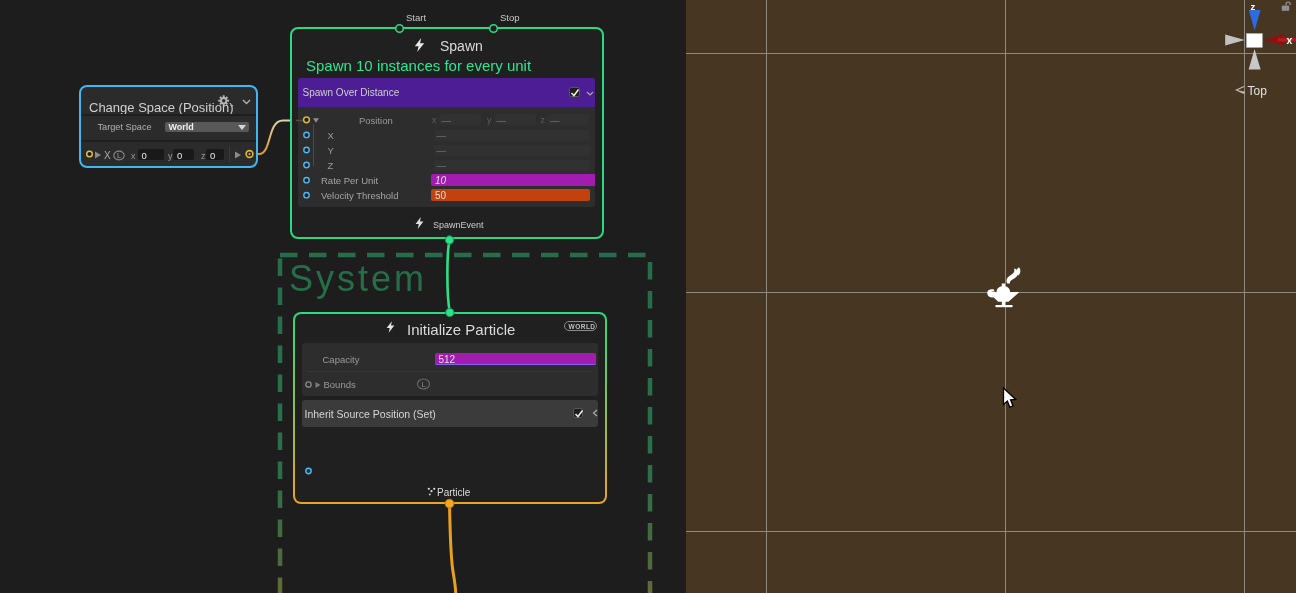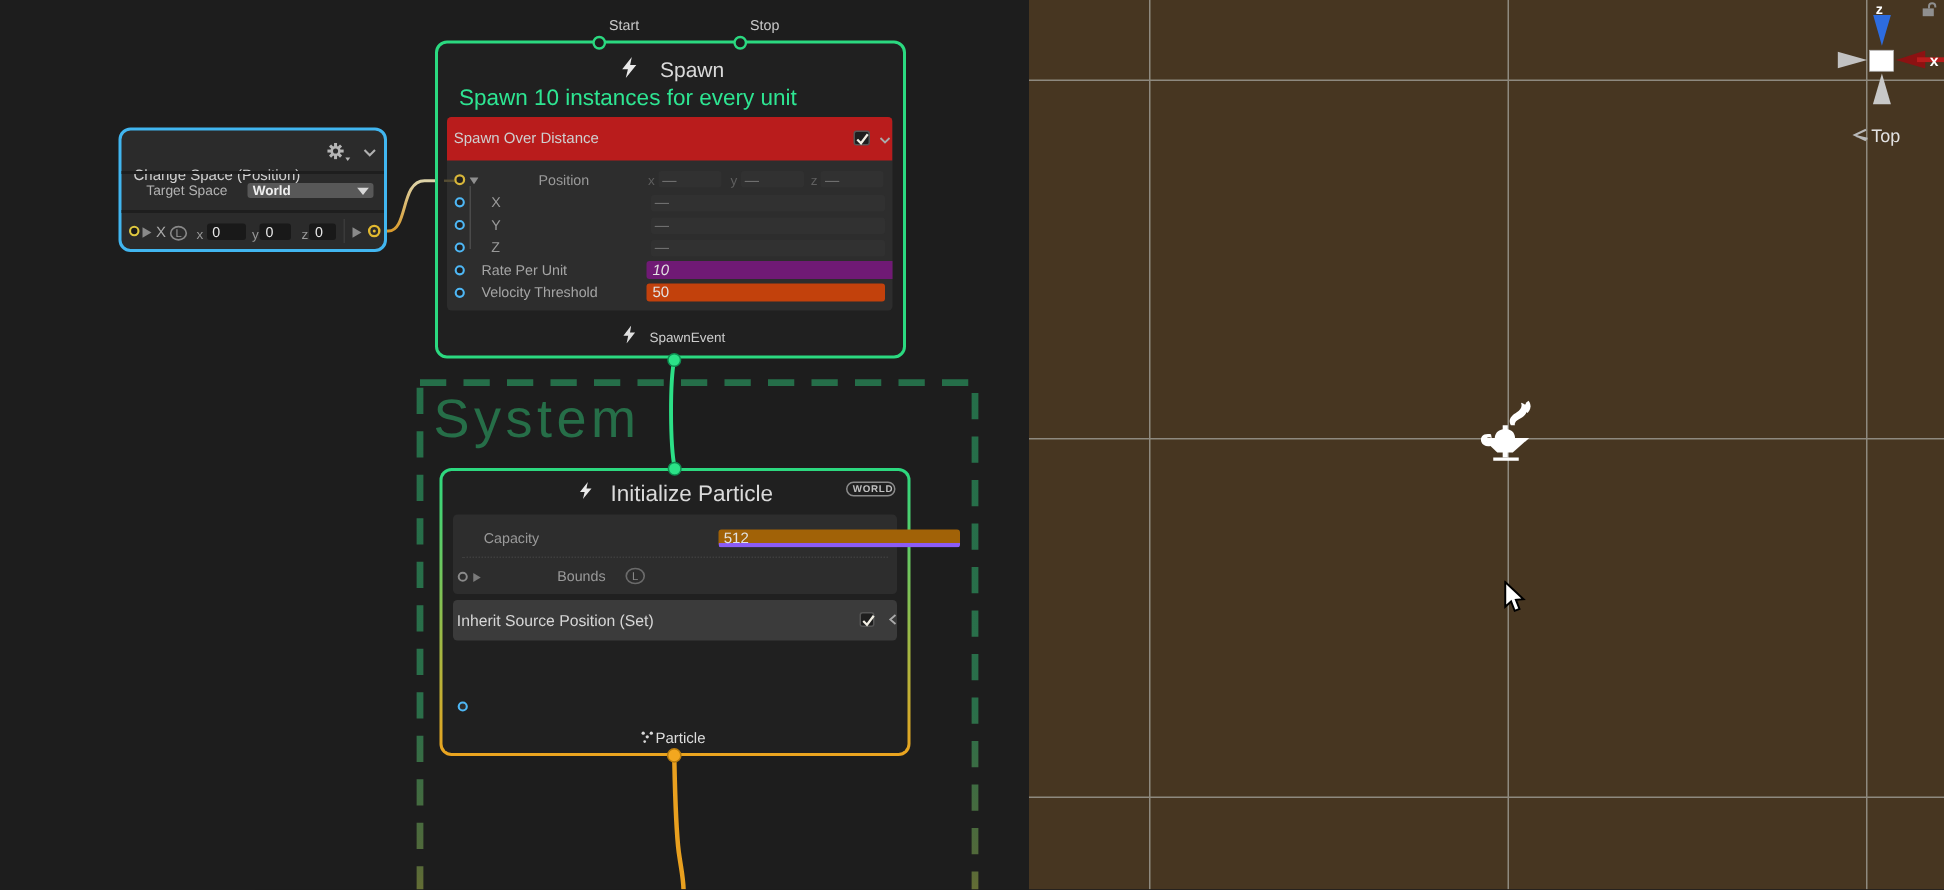--- a/index.html
+++ b/index.html
@@ -87,21 +87,21 @@
     <text x="289" y="291" font-size="36" letter-spacing="3" fill="#266e48" font-family="Liberation Sans">System</text>
 
     <path d="M252 154 L259 154 C272 154 267 120.5 283 120.5 L296 120.5" fill="none" stroke="url(#gy)" stroke-width="2"></path>
 
     <path d="M449.5 240 C446.6 254 446.6 296 449.8 312" fill="none" stroke="#2ce087" stroke-width="2.6"></path>
 
     <path d="M449.5 504 C450 530 450.5 552 452.5 568 C454.2 580 455.5 585 455.7 593" fill="none" stroke="#e9a01f" stroke-width="3"></path>
   </svg>
 
   <div class="abs" style="left:79px;top:85px;width:179px;height:83px;background:#2b2b2b;border:2px solid #41b6f0;border-radius:8px;">
-    <div class="lbl" style="left:8px;top:25px;font-size:10px;color:#d0d0d0;text-align:center;">Change Space (Position)</div>
+    <div class="lbl" style="left:8px;top:13px;font-size:13px;color:#d0d0d0;text-align:center;">Change Space (Position)</div>
 
     <svg class="abs" style="left:137px;top:8px;" width="16" height="13" viewBox="0 0 16 13">
       <g fill="#b5b5b5">
         <g transform="translate(5.7,5.7)">
           <circle r="3.4"></circle>
           <g>
               <rect x="-1" y="-5.4" width="2" height="10.8"></rect>
               <rect x="-5.4" y="-1" width="10.8" height="2"></rect>
             </g>
           <g transform="rotate(45)">
@@ -155,21 +155,21 @@
 
   <div class="abs" style="left:290px;top:27px;width:314px;height:212px;background:#202020;border:2px solid #2bd980;border-radius:8px;">
 
     <svg class="abs" style="left:122px;top:9px;" width="11" height="14" viewBox="0 0 11 14">
         <path d="M7.2 0 L0.8 8.2 L4.6 8.2 L3.2 14 L10.2 5.3 L6.1 5.3 Z" fill="#e8e8e8"></path>
       </svg>
     <div class="lbl" style="left:148px;top:8.5px;font-size:14px;color:#dadada;">Spawn</div>
     <div class="lbl" style="left:14px;top:28px;font-size:15px;color:#2ee592;">Spawn 10 instances for every unit</div>
 
     <div class="abs" style="left:5.5px;top:49px;width:297px;height:129px;background:#2d2d2d;border-radius:3px;overflow:hidden;">
-      <div class="abs" style="left:0;top:0;width:297px;height:29px;background:#b91c1c;">
+      <div class="abs" style="left:0;top:0;width:297px;height:29px;background:#4c1d95;">
         <div class="lbl" style="left:5px;top:9px;font-size:10px;color:#cfcfcf;">Spawn Over Distance</div>
         <div class="abs" style="left:271.5px;top:8.5px;width:10.5px;height:10.5px;background:#1e1e1e;border:1px solid #555;border-radius:2px;">
           <svg width="10" height="10" viewBox="0 0 10 10" style="position:absolute;left:0;top:0;">
               <path d="M1.5 5 L4 7.5 L8.5 1.5" stroke="#f2efe4" stroke-width="1.5" fill="none"></path>
             </svg>
         </div>
         <svg class="abs" style="left:288px;top:12.5px;" width="8" height="6" viewBox="0 0 8 6">
             <path d="M1 1 L4 4 L7 1" stroke="#aaaaaa" stroke-width="1.2" fill="none"></path>
           </svg>
       </div>
@@ -201,21 +201,21 @@
       <div class="abs" style="left:136px;top:66.5px;width:156px;height:11px;background:#313131;border-radius:2px;">
           <div class="lbl" style="left:3px;top:0.5px;font-size:9.5px;color:#787878;">—</div>
         </div>
 
       <div class="lbl" style="left:30px;top:82px;font-size:9.5px;color:#999999;">Z</div>
       <div class="abs" style="left:136px;top:81.5px;width:156px;height:11px;background:#313131;border-radius:2px;">
           <div class="lbl" style="left:3px;top:0.5px;font-size:9.5px;color:#787878;">—</div>
         </div>
 
       <div class="lbl" style="left:23.5px;top:97px;font-size:9.5px;color:#a5a5a5;">Rate Per Unit</div>
-      <div class="abs" style="left:133.5px;top:96px;width:183px;height:11.5px;background:#701a75;border-radius:2px;font-style:italic;">
+      <div class="abs" style="left:133.5px;top:96px;width:183px;height:11.5px;background:#a21caf;border-radius:2px;font-style:italic;">
           <div class="lbl" style="left:4px;top:0.5px;font-size:10px;color:#e2e2e2;">10</div>
         </div>
 
       <div class="lbl" style="left:23.5px;top:112px;font-size:9.5px;color:#a5a5a5;">Velocity Threshold</div>
       <div class="abs" style="left:133.5px;top:111px;width:159px;height:11.5px;background:#c2410c;border-radius:2px;text-align:center;">
           <div class="lbl" style="left:4px;top:0.5px;font-size:10px;color:#e2e2e2;">50</div>
         </div>
     </div>
 
     <svg class="abs" style="left:123px;top:188px;" width="9" height="12" viewBox="0 0 9 12">
@@ -233,28 +233,28 @@
     <svg class="abs" style="left:92.5px;top:8px;" width="9" height="14" viewBox="0 0 11 14">
         <path d="M7.2 0 L0.8 8.2 L4.6 8.2 L3.2 14 L10.2 5.3 L6.1 5.3 Z" fill="#e8e8e8"></path>
       </svg>
     <div class="lbl" style="left:114px;top:8.5px;font-size:15px;color:#dadada;">Initialize Particle</div>
     <div class="abs" style="left:271px;top:9px;width:33px;height:10px;border:1px solid #8a8a8a;border-radius:5px;">
       <div class="lbl" style="left:3.5px;top:1px;font-size:6.5px;font-weight:bold;letter-spacing:0.5px;color:#c0c0c0;">WORLD</div>
     </div>
 
     <div class="abs" style="left:8.5px;top:31px;width:296.5px;height:53px;background:#2d2d2d;border-radius:3px;">
       <div class="lbl" style="left:21px;top:11px;font-size:9.5px;color:#9a9a9a;">Capacity</div>
-      <div class="abs" style="left:133px;top:9.5px;width:161px;height:12px;background:#a16207;border-radius:2px;border-bottom:3px solid #8b5cf6;margin-left:44px;">
+      <div class="abs" style="left:133px;top:9.5px;width:161px;height:12px;background:#a21caf;border-radius:2px;border-bottom:1px solid #8b5cf6;">
           <div class="lbl" style="left:4px;top:1px;font-size:10px;color:#e2e2e2;">512</div>
         </div>
       <div class="abs" style="left:6px;top:28px;width:284px;height:1px;border-top:1px dotted #3e3e3e;"></div>
       <svg class="abs" style="left:12px;top:37.5px;" width="8" height="8" viewBox="0 0 8 8">
           <path d="M1.5 1 L6.5 4 L1.5 7 Z" fill="#7a7a7a"></path>
         </svg>
-      <div class="lbl" style="left:22px;top:36px;font-size:9.5px;color:#9a9a9a;margin-left:48px;">Bounds</div>
+      <div class="lbl" style="left:22px;top:36px;font-size:9.5px;color:#9a9a9a;">Bounds</div>
       <svg class="abs" style="left:114.5px;top:35px;" width="15" height="12" viewBox="0 0 15 12">
         <ellipse cx="7.5" cy="6" rx="6" ry="5" fill="none" stroke="#6a6a6a" stroke-width="1.1"></ellipse>
         <text x="5.4" y="8.8" font-size="7.5" fill="#8a8a8a" font-family="Liberation Sans">L</text>
       </svg>
     </div>
 
     <div class="abs" style="left:8.5px;top:87.5px;width:296.5px;height:27px;background:#3b3b3b;border-radius:3px;">
       <div class="lbl" style="left:3px;top:8px;font-size:10.5px;color:#d6d6d6;">Inherit Source Position (Set)</div>
       <div class="abs" style="left:271px;top:8px;width:10.5px;height:10.5px;background:#1e1e1e;border:1px solid #555;border-radius:2px;">
         <svg width="10" height="10" viewBox="0 0 10 10" style="position:absolute;">

